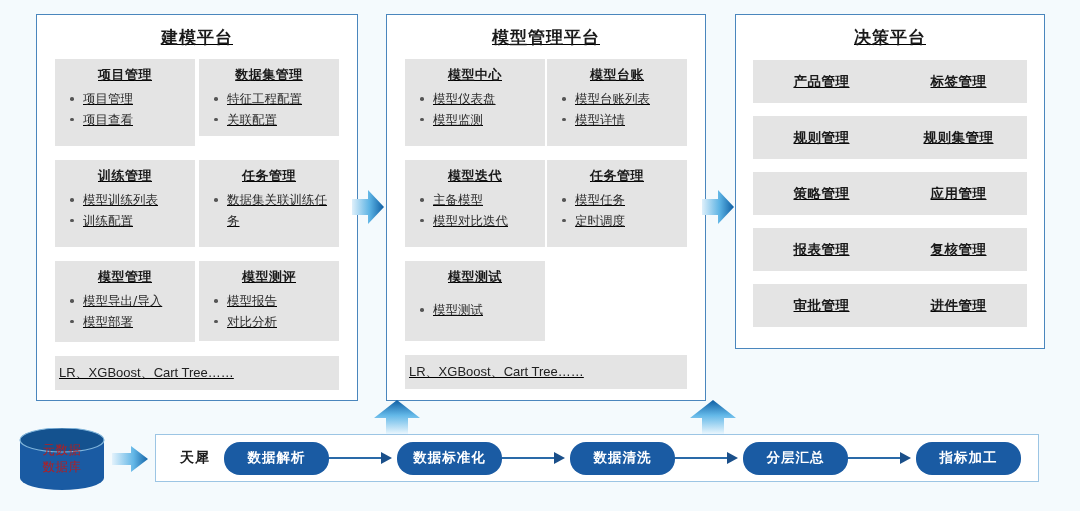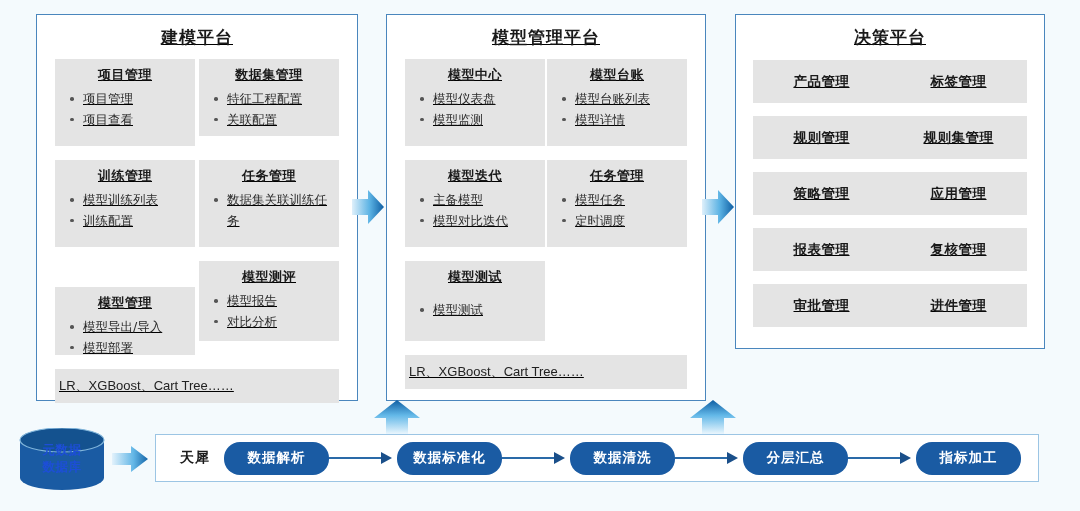--- a/index.html
+++ b/index.html
@@ -145,21 +145,21 @@
     width:0;height:0;
     border-left:11px solid #1a4f8a;
     border-top:6px solid transparent;
     border-bottom:6px solid transparent;
   }
 
   
   .db{position:absolute;left:18px;top:428px;width:88px;height:62px;}
   .db-text{
     position:absolute;left:0;top:14px;width:88px;
-    text-align:center;color:#1d4ed8;font-size:12.5px;font-weight:bold;
+    text-align:center;color:#b91c1c;font-size:12.5px;font-weight:normal;
     line-height:1.35;letter-spacing:.5px;pointer-events:none;
   }
   .db-arrow{position:absolute;left:112px;top:446px;width:36px;height:26px;}
 </style>
 </head>
 <body>
 
 <div class="stage">
 
   <div class="panel" style="left:36px;top:14px;width:322px;height:387px;">
@@ -192,21 +192,21 @@
       </div>
       <div class="card" style="height:87px;">
         <div class="card-title">任务管理</div>
         <ul>
           <li>数据集关联训练任务</li>
         </ul>
       </div>
     </div>
 
     <div class="col2">
-      <div class="card" style="height:68px;margin-top:26px;">
+      <div class="card" style="height:81px;">
         <div class="card-title">模型管理</div>
         <ul>
           <li>模型导出/导入</li>
           <li>模型部署</li>
         </ul>
       </div>
       <div class="card" style="height:80px;">
         <div class="card-title">模型测评</div>
         <ul>
           <li>模型报告</li>

